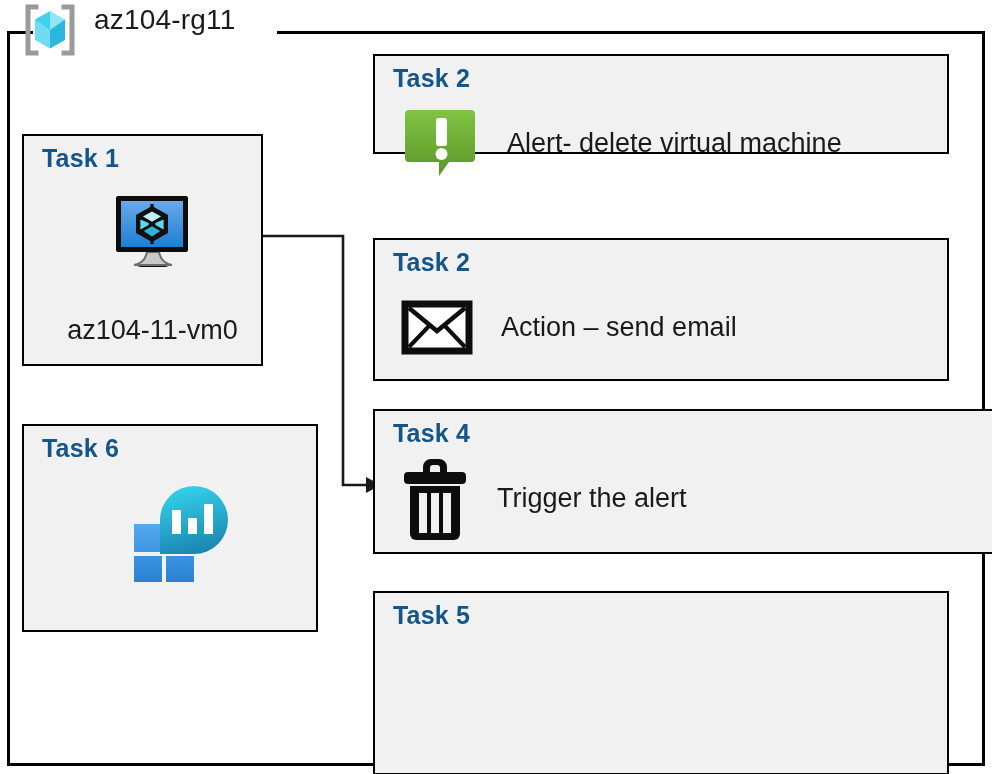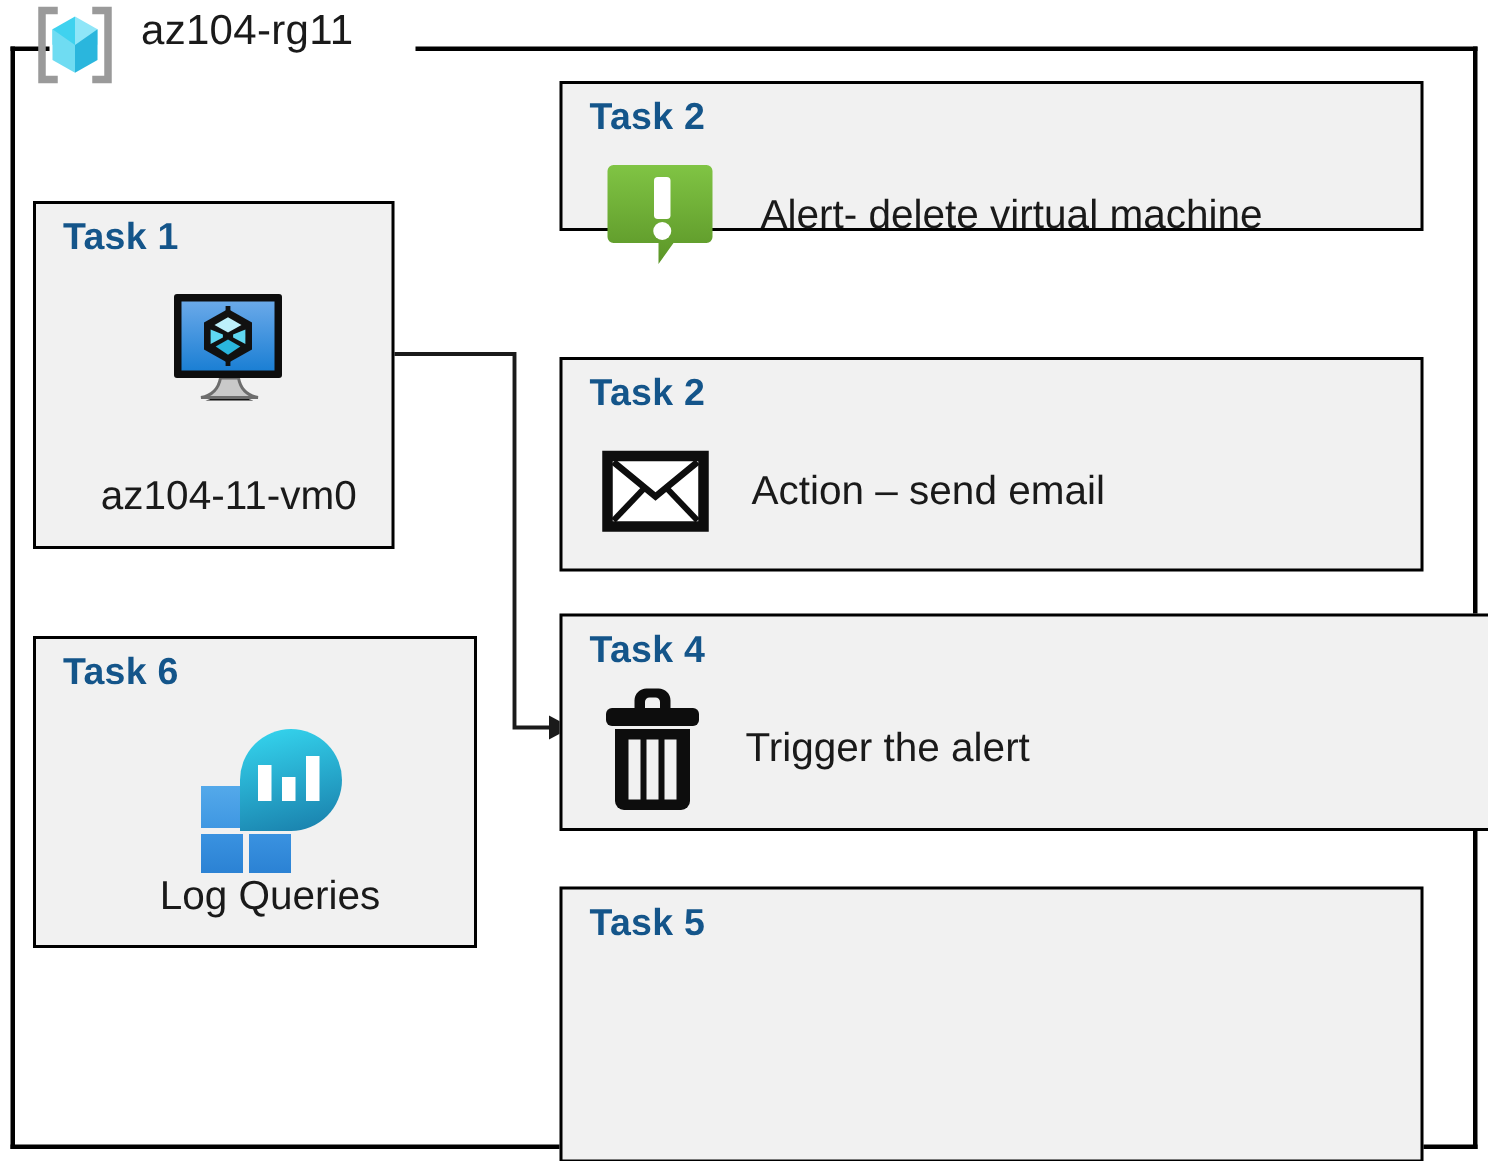--- a/index.html
+++ b/index.html
@@ -223,21 +223,20 @@
           <rect x="6" y="78" width="28" height="26" fill="url(#logBlueB)"></rect>
           <rect x="38" y="78" width="28" height="26" fill="url(#logBlueB)"></rect>
 
           <path d="M66 8 a34 34 0 0 1 0 68 H32 V42 A34 34 0 0 1 66 8 Z" fill="url(#logCyan)"></path>
 
           <rect x="44" y="32" width="9" height="24" fill="#ffffff"></rect>
           <rect x="60" y="40" width="9" height="16" fill="#ffffff"></rect>
           <rect x="76" y="26" width="9" height="30" fill="#ffffff"></rect>
         </svg>
       </div>
-      <div class="card-label">Log Queries</div>
     </div>
   </div>
 
   <div class="card horiz" id="card-task2">
     <div class="card-title">Task 2</div>
     <div class="card-hcontent">
       <div class="icon-slot">
         <svg width="78" height="78" viewBox="0 0 78 78">
           <defs>
             <linearGradient id="alertGreen" x1="0" y1="0" x2="0" y2="1">

